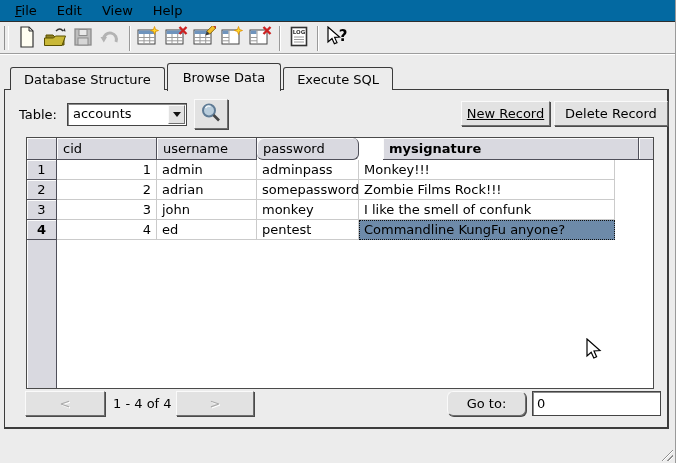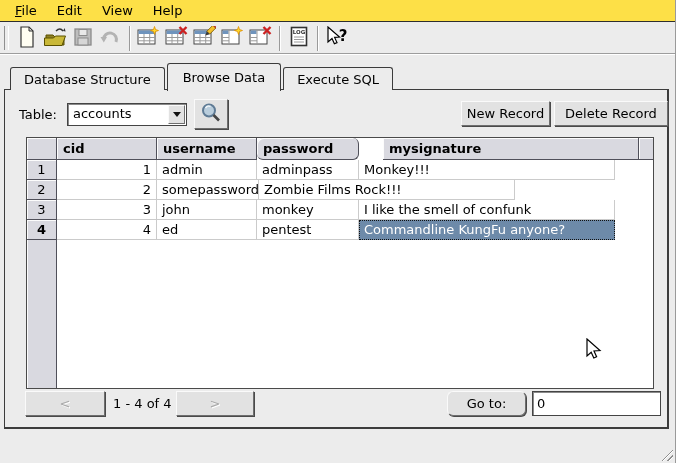--- a/index.html
+++ b/index.html
@@ -7,21 +7,21 @@
   #window {
     position:relative; width:676px; height:463px; background:#ececec;
     font-family:"DejaVu Sans","Liberation Sans",sans-serif; font-size:13px; color:#000;
     overflow:hidden; border-right:1px solid #9a9a9a;
   }
 
   
   #menubar {
     position:absolute; left:0; top:0; right:0; height:22px;
     display:flex; align-items:center; padding-left:6px; gap:2px;
-    border-bottom:1px solid #2e2e2e; background:#fde047;
+    border-bottom:1px solid #2e2e2e; background:#0369a1;
   }
   .menu-item { padding:1px 9px; display:inline-block; cursor:default; }
   [data-name="menu-item-file"]::first-letter { text-decoration:underline; }
 
   
   #toolbar {
     position:absolute; left:0; top:23px; right:0; height:31px;
     display:flex; align-items:center; padding-left:3px;
     background:#ececec; border-bottom:1px solid #9d9d9d; box-shadow:0 1px 0 #ffffff;
   }
@@ -61,33 +61,33 @@
     background:#fff; border:1px solid #444; box-shadow:inset 1px 1px 0 #8a8a8a;
   }
   #table-combo .combo-value { position:absolute; left:5px; top:2px; }
   #table-combo .combo-arrow-btn {
     position:absolute; right:1px; top:1px; bottom:1px; width:17px;
     background:#e2e2e2; border:1px solid; border-color:#fafafa #6e6e6e #6e6e6e #fafafa;
     display:flex; align-items:center; justify-content:center;
   }
   .combo-arrow { width:0; height:0; border:4px solid transparent; border-top:5px solid #111; margin-top:4px; }
   #search-btn { position:absolute; left:189px; top:9px; width:34px; height:30px; }
-  #new-record-btn { position:absolute; left:456px; top:11px; width:89px; height:25px; }
+  #new-record-btn { position:absolute; left:456px; top:11px; width:89px; height:25px;text-decoration:underline; }
   #delete-record-btn { position:absolute; left:549px; top:11px; width:114px; height:25px; }
 
   
   #grid {
     position:absolute; left:21px; top:47px; width:628px; height:252px;
     background:#fff; border:1px solid #4a4a4a; overflow:hidden;
   }
   .grid-header { display:flex; height:22px; }
   .gh {
     background:#d9d9e0; box-shadow:inset 1px 1px 0 #fcfcfc;
     border-right:1px solid #50505a; border-bottom:1px solid #50505a;
-    line-height:21px; padding:0 6px; white-space:nowrap; overflow:hidden;font-weight:bold;
+    line-height:21px; padding:0 6px; white-space:nowrap; overflow:hidden;
   }
   .gh.corner { width:30px; padding:0; }
   .gh.c-cid { width:100px; }
   .gh.c-user { width:100px; }
   .gh.c-pass { width:102px;border-radius:6px; }
   .gh.c-sig { width:256px; font-weight:bold;margin-left:24px; }
   .gh.filler { flex:1; border-right:none; }
   .grid-row { display:flex; height:20px; }
   .rh {
     width:30px; background:#d9d9e0; box-shadow:inset 1px 1px 0 #fcfcfc;
@@ -97,21 +97,21 @@
   .rh.current { font-weight:bold; }
   .cell {
     border-right:1px solid #cbcbcb; border-bottom:1px solid #cbcbcb;
     padding:0 5px; line-height:19px; background:#fff; white-space:nowrap; overflow:hidden;
   }
   .cell.w-cid { width:100px; text-align:right; }
   .cell.w-user { width:100px; }
   .cell.w-pass { width:102px; }
   .cell.w-sig { width:256px; }
   .cell.selected {
-    background:#6d8aa9; color:#ffffff; border-color:#6d8aa9;
+    background:#6d8aa9; color:#000000; border-color:#6d8aa9;
     outline:1px dotted #111; outline-offset:-1px;
   }
   #vheader-filler {
     position:absolute; left:0; top:102px; bottom:0; width:30px;
     background:#d9d9e0; box-shadow:inset 1px 0 0 #fcfcfc; border-right:1px solid #50505a;
   }
 
   
   #prev-btn { position:absolute; left:20px; top:301px; width:80px; height:25px; }
   #range-label { position:absolute; left:108px; top:306px; width:62px; text-align:left; }
@@ -316,20 +316,21 @@
       <div class="grid-row" data-name="table-row">
         <div class="rh" data-name="row-header">1</div>
         <div class="cell w-cid" data-name="cell-cid">1</div>
         <div class="cell w-user" data-name="cell-username">admin</div>
         <div class="cell w-pass" data-name="cell-password">adminpass</div>
         <div class="cell w-sig" data-name="cell-mysignature">Monkey!!!</div>
       </div>
       <div class="grid-row" data-name="table-row">
         <div class="rh" data-name="row-header">2</div>
         <div class="cell w-cid" data-name="cell-cid">2</div>
+        <div class="cell w-user" data-name="cell-username">adrian</div>
         <div class="cell w-pass" data-name="cell-password">somepassword</div>
         <div class="cell w-sig" data-name="cell-mysignature">Zombie Films Rock!!!</div>
       </div>
       <div class="grid-row" data-name="table-row">
         <div class="rh" data-name="row-header">3</div>
         <div class="cell w-cid" data-name="cell-cid">3</div>
         <div class="cell w-user" data-name="cell-username">john</div>
         <div class="cell w-pass" data-name="cell-password">monkey</div>
         <div class="cell w-sig" data-name="cell-mysignature">I like the smell of confunk</div>
       </div>

